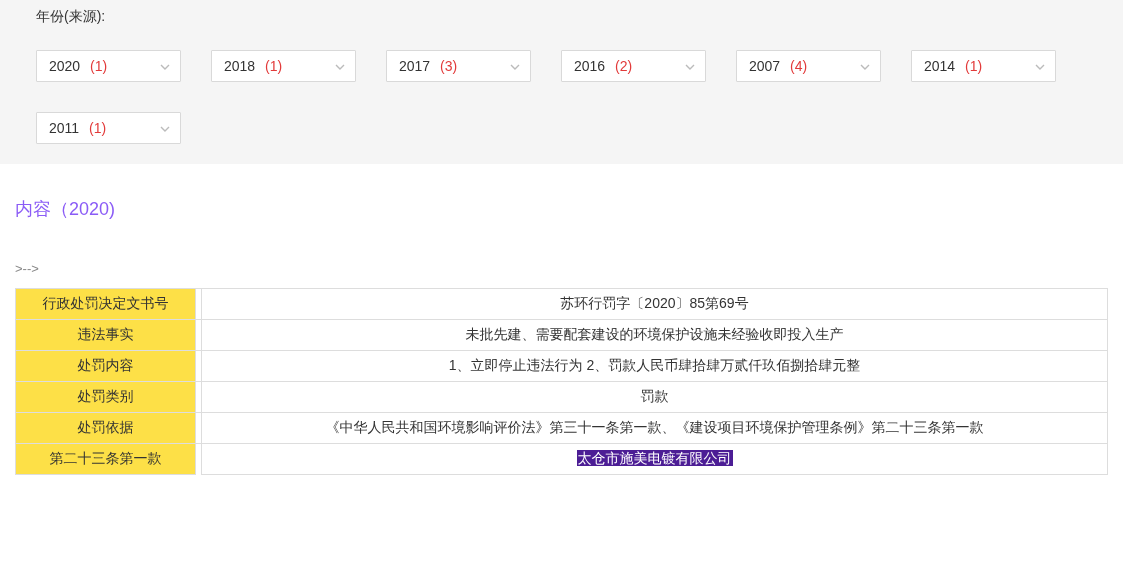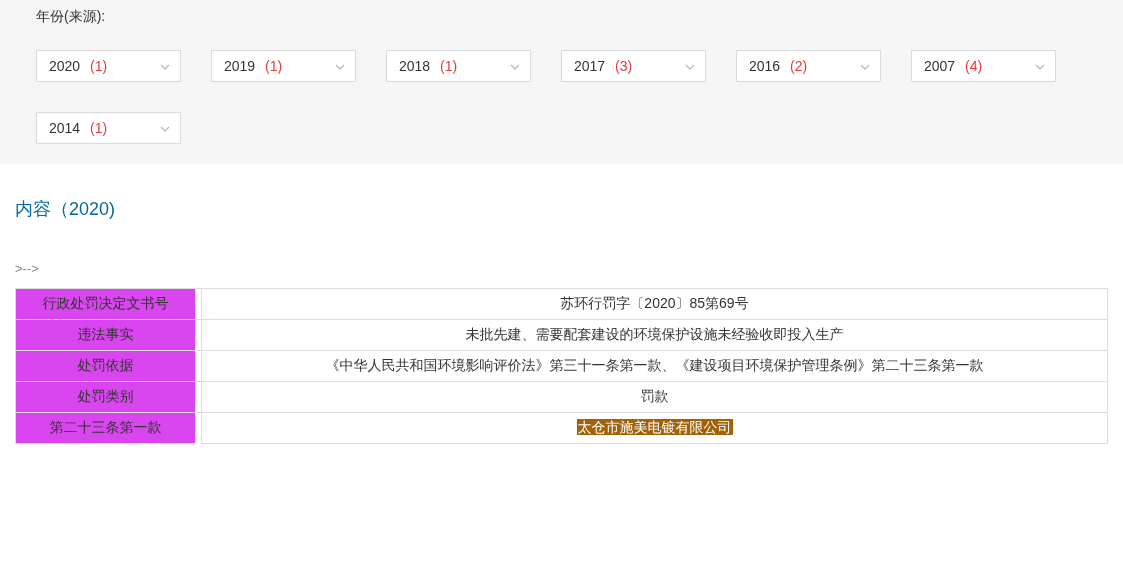--- a/index.html
+++ b/index.html
@@ -52,21 +52,21 @@
     }
     .chevron {
       color: #bbb;
       font-size: 12px;
     }
     .content-section {
       padding: 30px 15px 0 15px;
     }
     .content-title {
       font-size: 18px;
-      color: #0369a1;
+      color: #8b5cf6;
       margin-bottom: 40px;
       font-weight: normal;
     }
     .marker {
       color: #888;
       font-size: 13px;
       margin-bottom: 12px;
       padding-left: 0;
     }
     table.detail-table {
@@ -77,50 +77,44 @@
     table.detail-table td {
       border: 1px solid #ddd;
       padding: 6px 8px;
       text-align: center;
       vertical-align: middle;
       font-size: 14px;
       color: #333;
     }
     table.detail-table td.label-cell {
       width: 180px;
-      background: #d946ef;
+      background: #fde047;
     }
     .spacer-col {
       width: 6px;
       padding: 0 !important;
       border-top: 1px solid #ddd !important;
       border-bottom: none !important;
       background: #fff;
     }
     .highlight {
-      background: #a16207;
+      background: #4c1d95;
       color: #fff;
       padding: 0 1px;
       margin-top: 38px;
     }
   </style>
 </head>
 <body>
 
 <div class="filter-section">
   <div class="filter-label">年份(来源):</div>
   <div class="year-selectors">
       <div class="year-select">
         <span><span class="year-text">2020</span>  <span class="year-count">  (1)</span></span>
-        <span class="chevron"><svg width="10" height="6" viewBox="0 0 10 6">
-            <path d="M1 1 L5 5 L9 1" stroke="#bbb" stroke-width="1.4" fill="none"></path>
-          </svg></span>
-      </div>
-      <div class="year-select">
-        <span><span class="year-text">2019</span>  <span class="year-count">  (1)</span></span>
         <span class="chevron"><svg width="10" height="6" viewBox="0 0 10 6">
             <path d="M1 1 L5 5 L9 1" stroke="#bbb" stroke-width="1.4" fill="none"></path>
           </svg></span>
       </div>
       <div class="year-select">
         <span><span class="year-text">2018</span>  <span class="year-count">  (1)</span></span>
         <span class="chevron"><svg width="10" height="6" viewBox="0 0 10 6">
             <path d="M1 1 L5 5 L9 1" stroke="#bbb" stroke-width="1.4" fill="none"></path>
           </svg></span>
       </div>
@@ -141,47 +135,58 @@
         <span class="chevron"><svg width="10" height="6" viewBox="0 0 10 6">
             <path d="M1 1 L5 5 L9 1" stroke="#bbb" stroke-width="1.4" fill="none"></path>
           </svg></span>
       </div>
       <div class="year-select">
         <span><span class="year-text">2014</span>  <span class="year-count">  (1)</span></span>
         <span class="chevron"><svg width="10" height="6" viewBox="0 0 10 6">
             <path d="M1 1 L5 5 L9 1" stroke="#bbb" stroke-width="1.4" fill="none"></path>
           </svg></span>
       </div>
+      <div class="year-select">
+        <span><span class="year-text">2011</span>  <span class="year-count">  (1)</span></span>
+        <span class="chevron"><svg width="10" height="6" viewBox="0 0 10 6">
+            <path d="M1 1 L5 5 L9 1" stroke="#bbb" stroke-width="1.4" fill="none"></path>
+          </svg></span>
+      </div>
     </div>
 </div>
 
 <div class="content-section">
   <h2 class="content-title">内容（2020)</h2>
   <div class="marker">&gt;--&gt;</div>
   <table class="detail-table">
     <tbody>
         <tr>
           <td class="label-cell">行政处罚决定文书号</td>
           <td class="spacer-col"></td>
           <td>苏环行罚字〔2020〕85第69号</td>
         </tr>
         <tr>
           <td class="label-cell">违法事实</td>
           <td class="spacer-col"></td>
           <td>未批先建、需要配套建设的环境保护设施未经验收即投入生产</td>
         </tr>
         <tr>
-          <td class="label-cell">处罚依据</td>
+          <td class="label-cell">处罚内容</td>
           <td class="spacer-col"></td>
-          <td>《中华人民共和国环境影响评价法》第三十一条第一款、《建设项目环境保护管理条例》第二十三条第一款</td>
+          <td>1、立即停止违法行为 2、罚款人民币肆拾肆万贰仟玖佰捌拾肆元整</td>
         </tr>
         <tr>
           <td class="label-cell">处罚类别</td>
           <td class="spacer-col"></td>
           <td>罚款</td>
+        </tr>
+        <tr>
+          <td class="label-cell">处罚依据</td>
+          <td class="spacer-col"></td>
+          <td>《中华人民共和国环境影响评价法》第三十一条第一款、《建设项目环境保护管理条例》第二十三条第一款</td>
         </tr>
         <tr>
           <td class="label-cell">第二十三条第一款</td>
           <td class="spacer-col"></td>
           <td><span class="highlight">太仓市施美电镀有限公司</span></td>
         </tr>
       </tbody>
   </table>
 </div>
 

